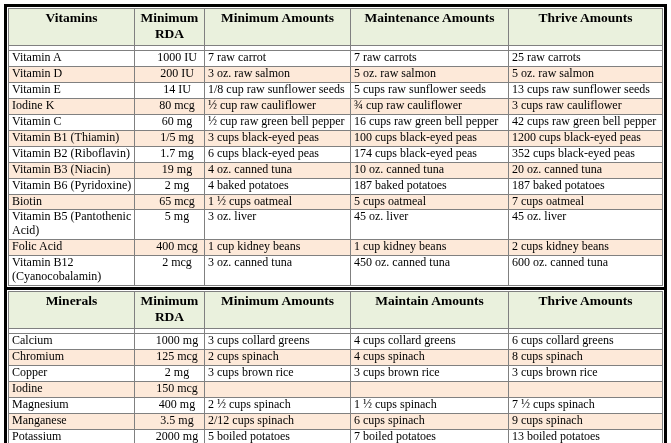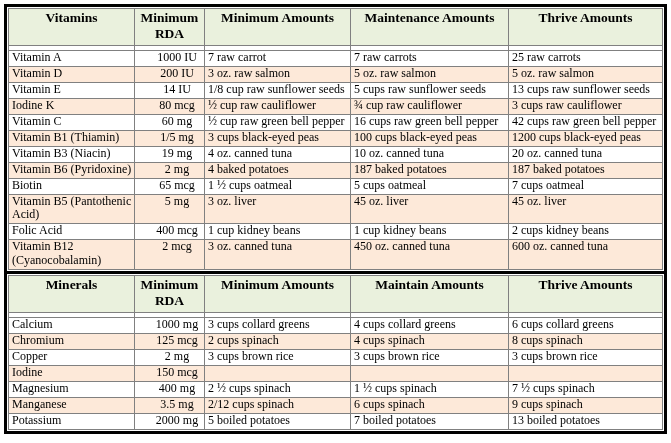--- a/index.html
+++ b/index.html
@@ -133,20 +133,27 @@
           <td>42 cups raw green bell pepper</td>
         </tr>
         <tr>
           <td>Vitamin B1 (Thiamin)</td>
           <td>1/5 mg</td>
           <td>3 cups black-eyed peas</td>
           <td>100 cups black-eyed peas</td>
           <td>1200 cups black-eyed peas</td>
         </tr>
         <tr>
+          <td>Vitamin B2 (Riboflavin)</td>
+          <td>1.7 mg</td>
+          <td>6 cups black-eyed peas</td>
+          <td>174 cups black-eyed peas</td>
+          <td>352 cups black-eyed peas</td>
+        </tr>
+        <tr>
           <td>Vitamin B3 (Niacin)</td>
           <td>19 mg</td>
           <td>4 oz. canned tuna</td>
           <td>10 oz. canned tuna</td>
           <td>20 oz. canned tuna</td>
         </tr>
         <tr>
           <td>Vitamin B6 (Pyridoxine)</td>
           <td>2 mg</td>
           <td>4 baked potatoes</td>

